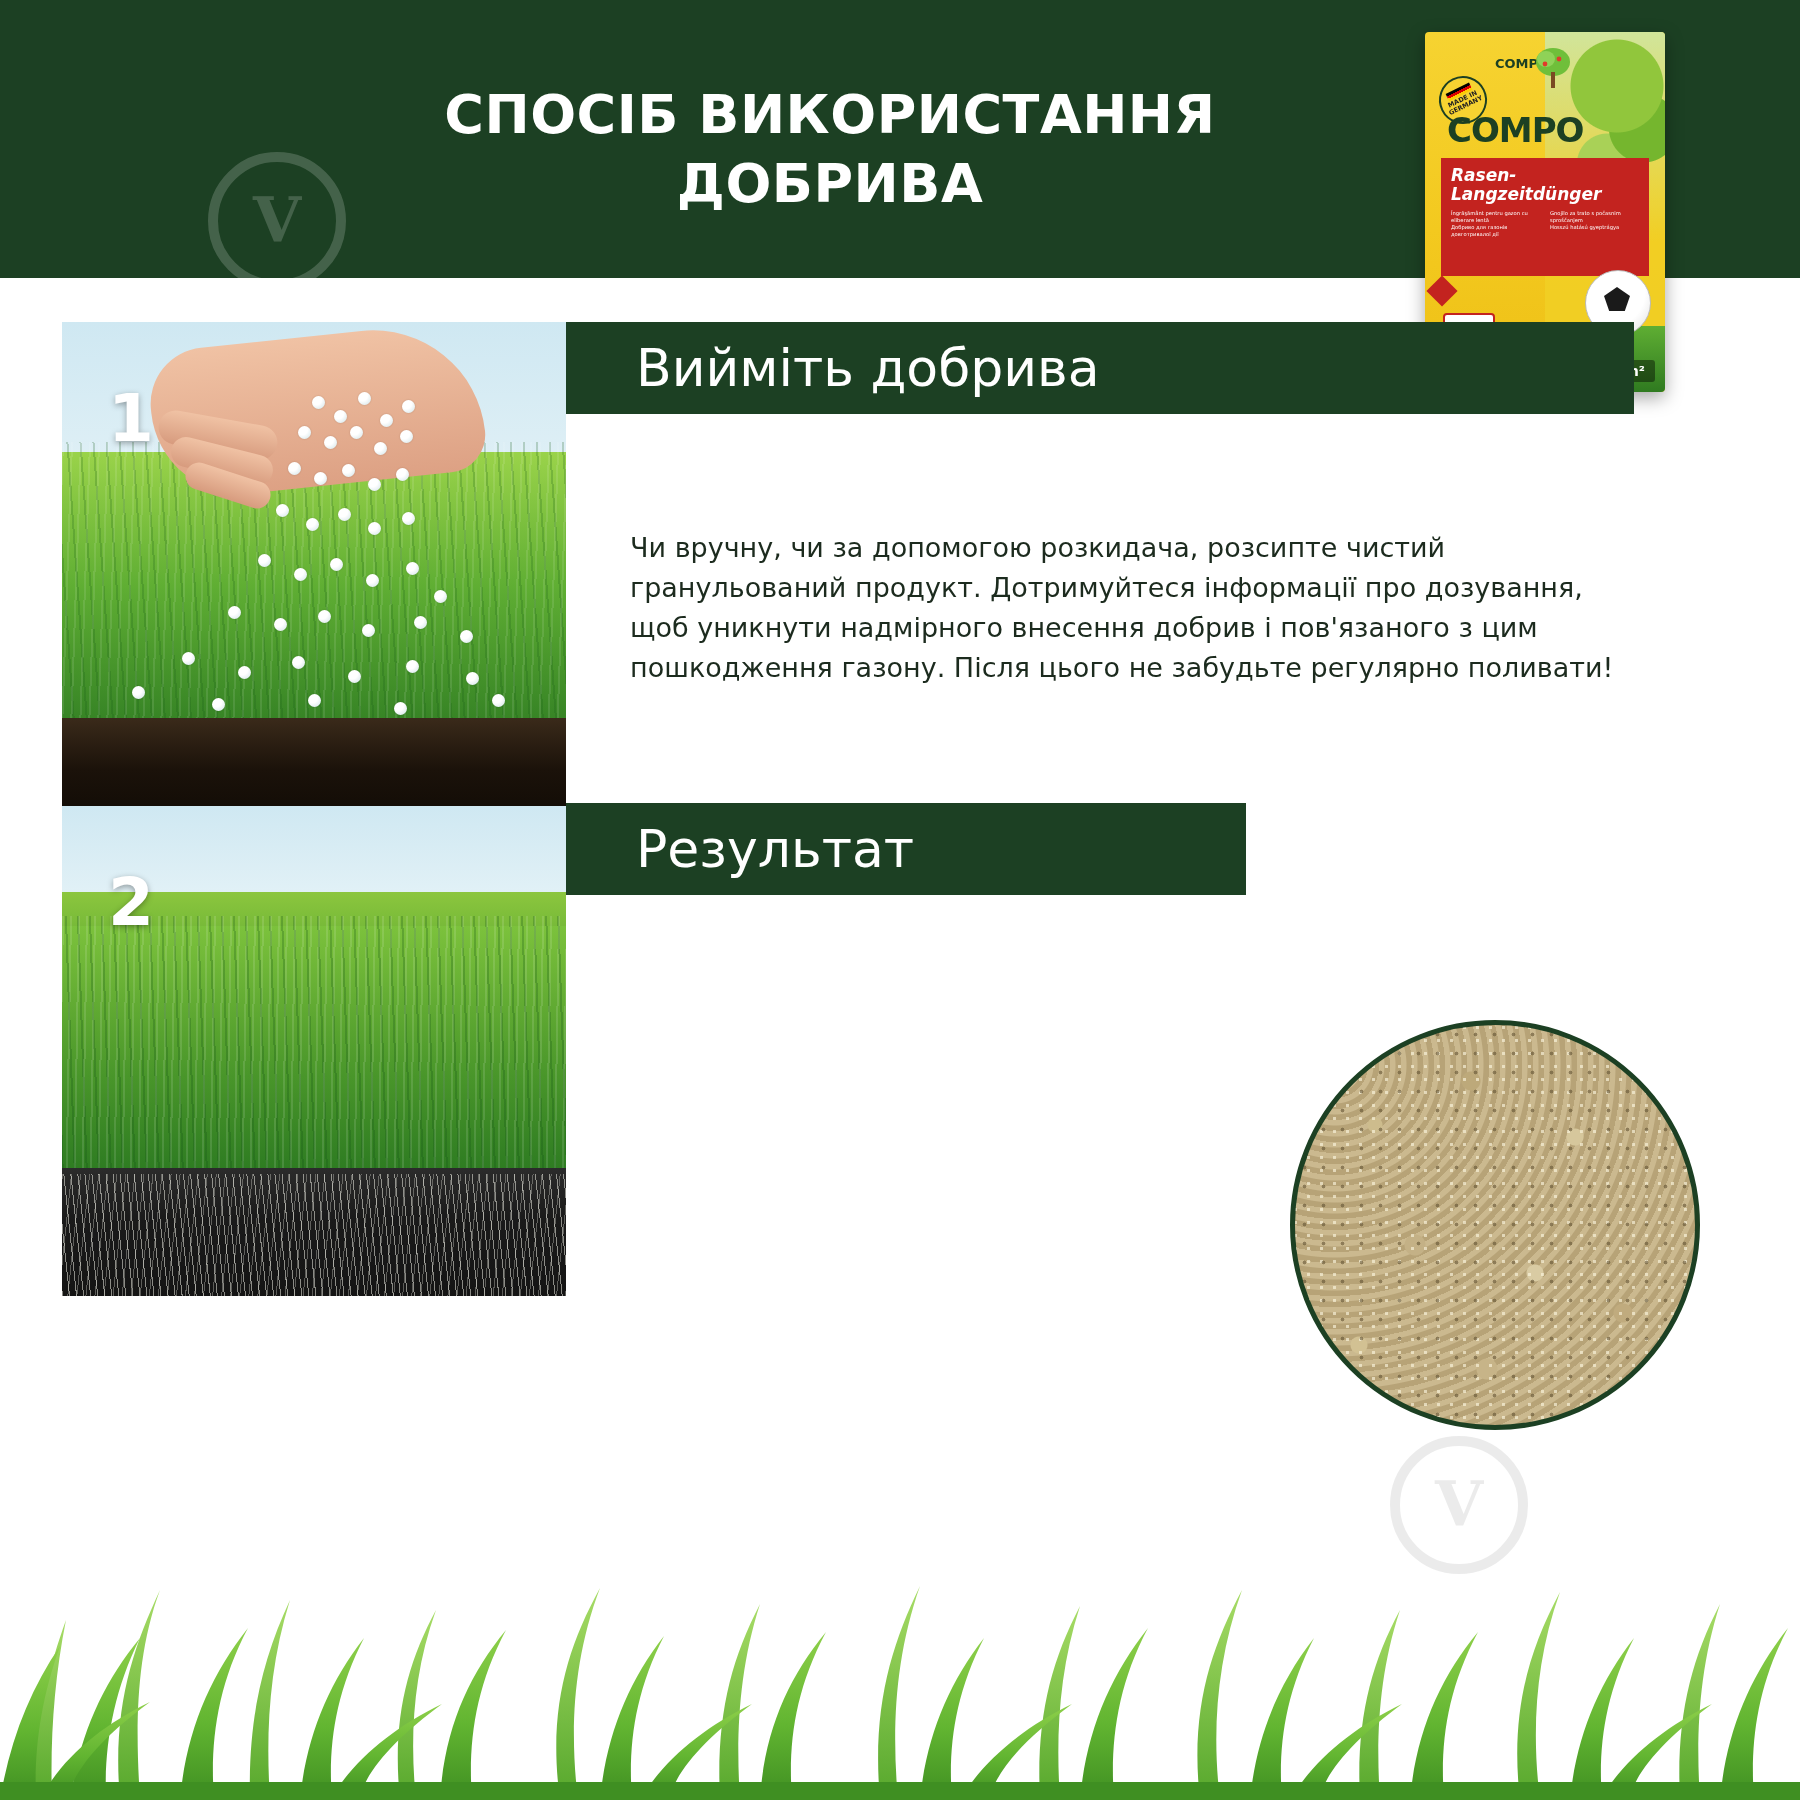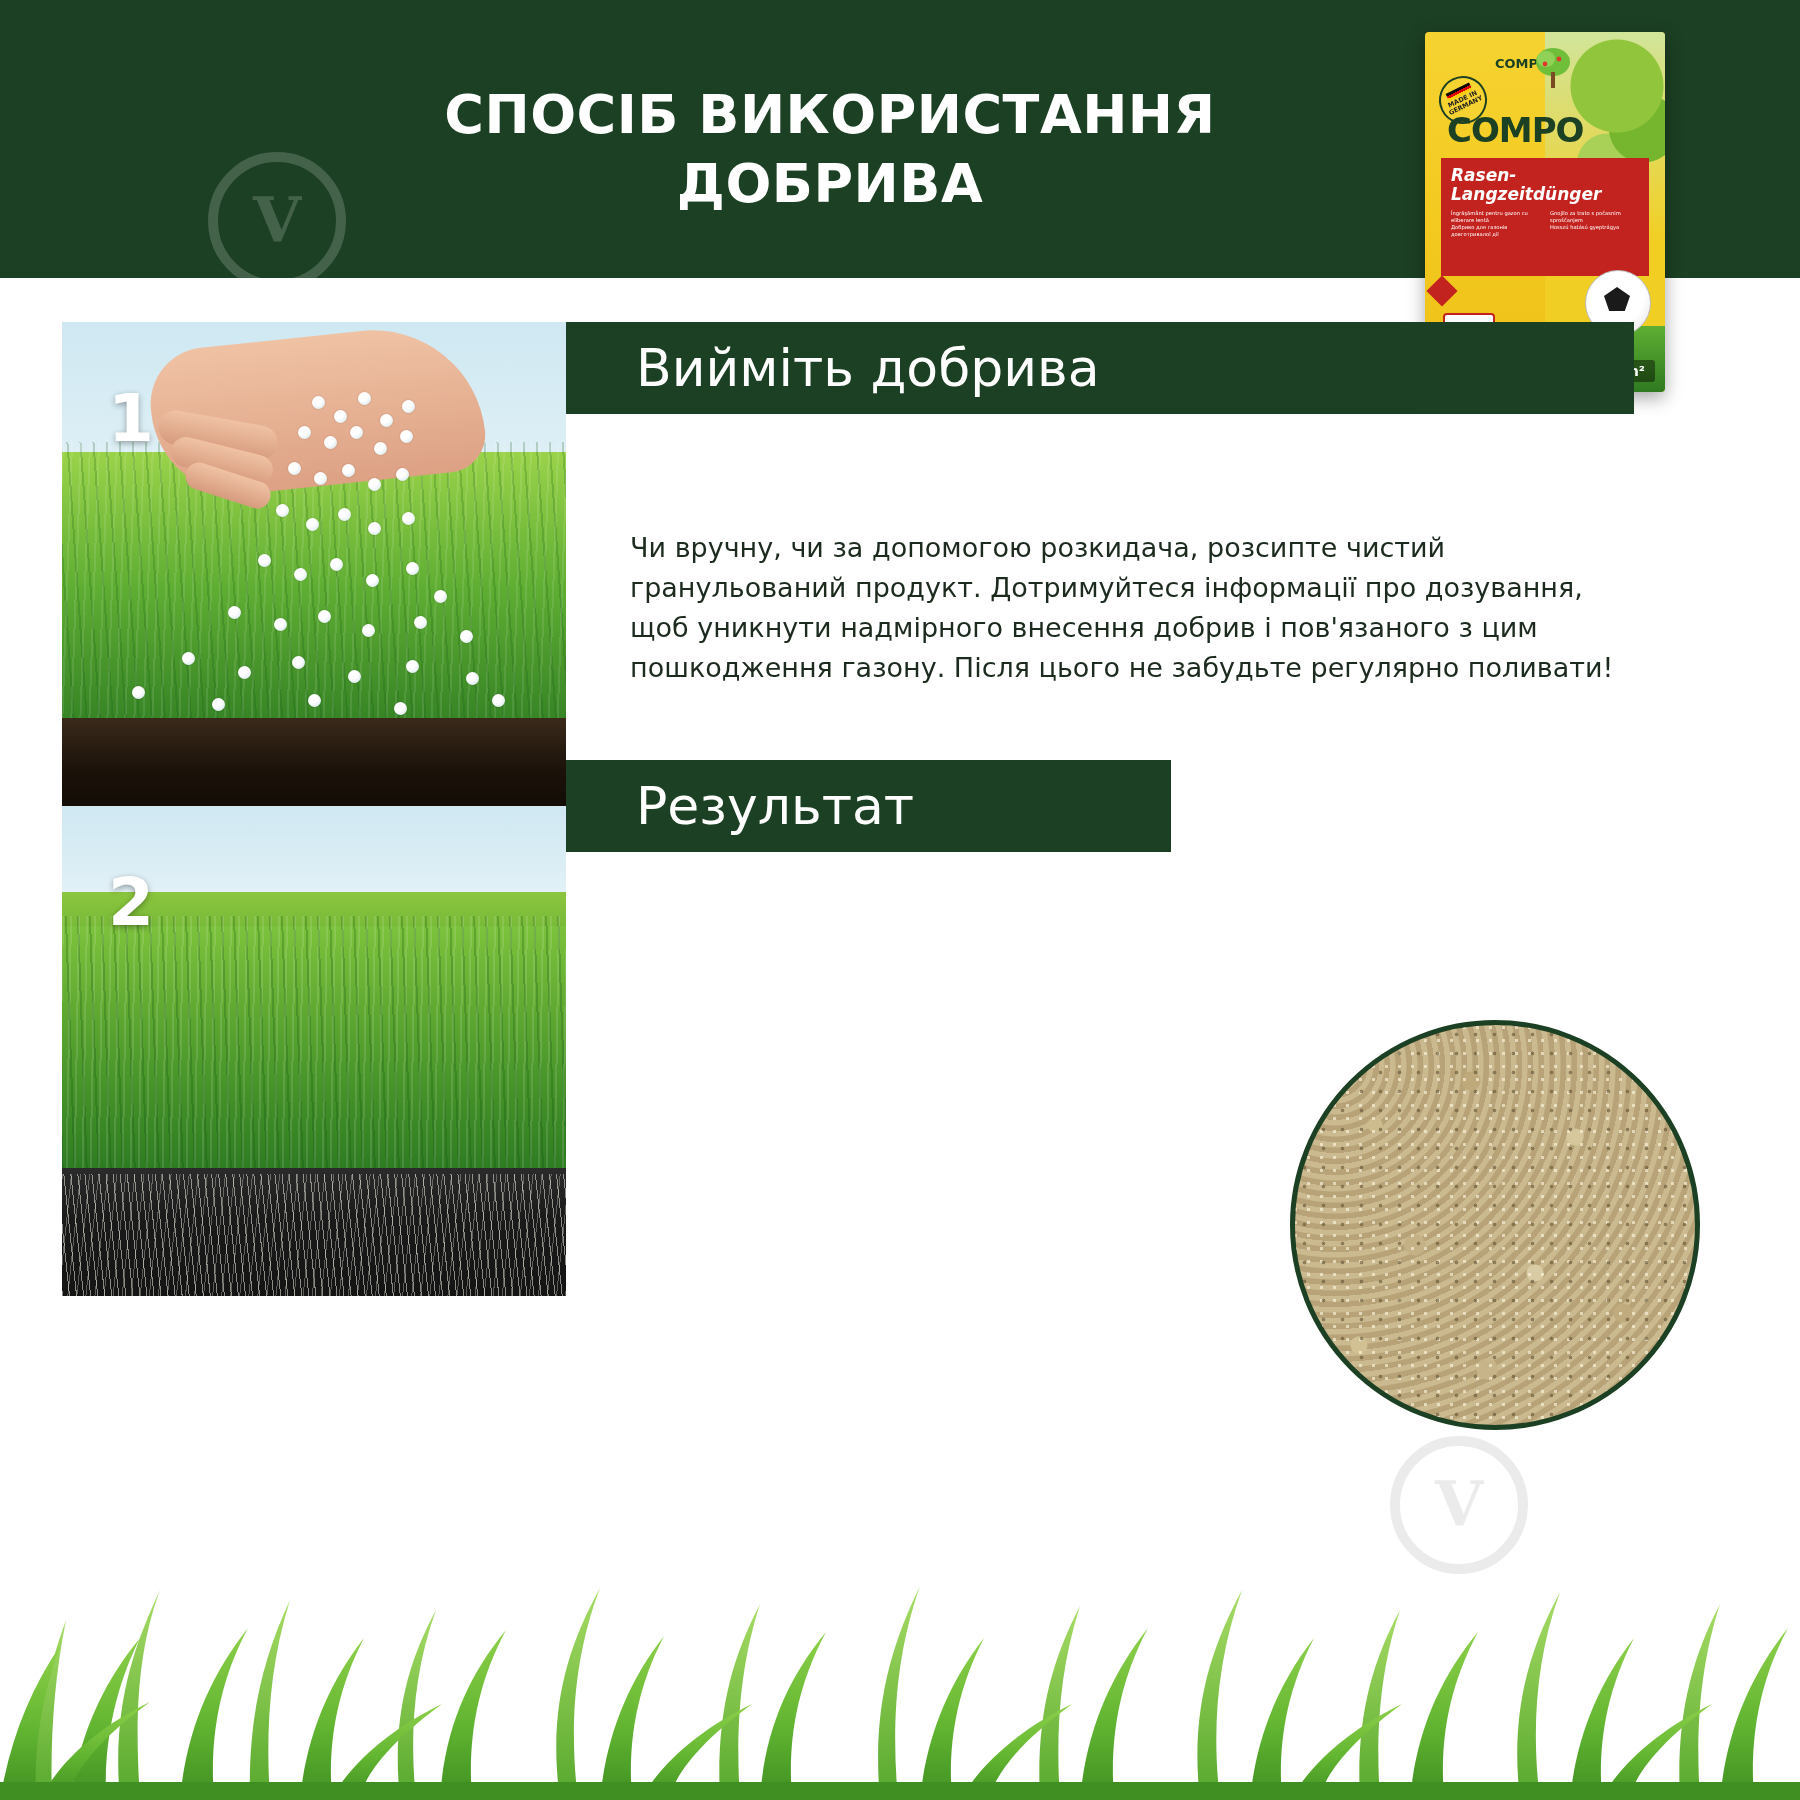--- a/index.html
+++ b/index.html
@@ -264,21 +264,21 @@
   .step-num.two { left: 108px; top: 864px; }
 
   .step-head {
     position: absolute;
     height: 92px;
     background: #1c4023;
     display: flex;
     align-items: center;
   }
   .step-head.one { left: 566px; top: 322px; width: 1068px; }
-  .step-head.two { left: 566px; top: 760px; width: 605px; }
+  .step-head.two { left: 566px; top: 803px; width: 680px; }
   .step-head-title {
     color: #ffffff;
     font-size: 52px;
     padding-left: 70px;
   }
 
   .step-body {
     position: absolute;
     color: #1c2b1e;
     font-size: 27px;

